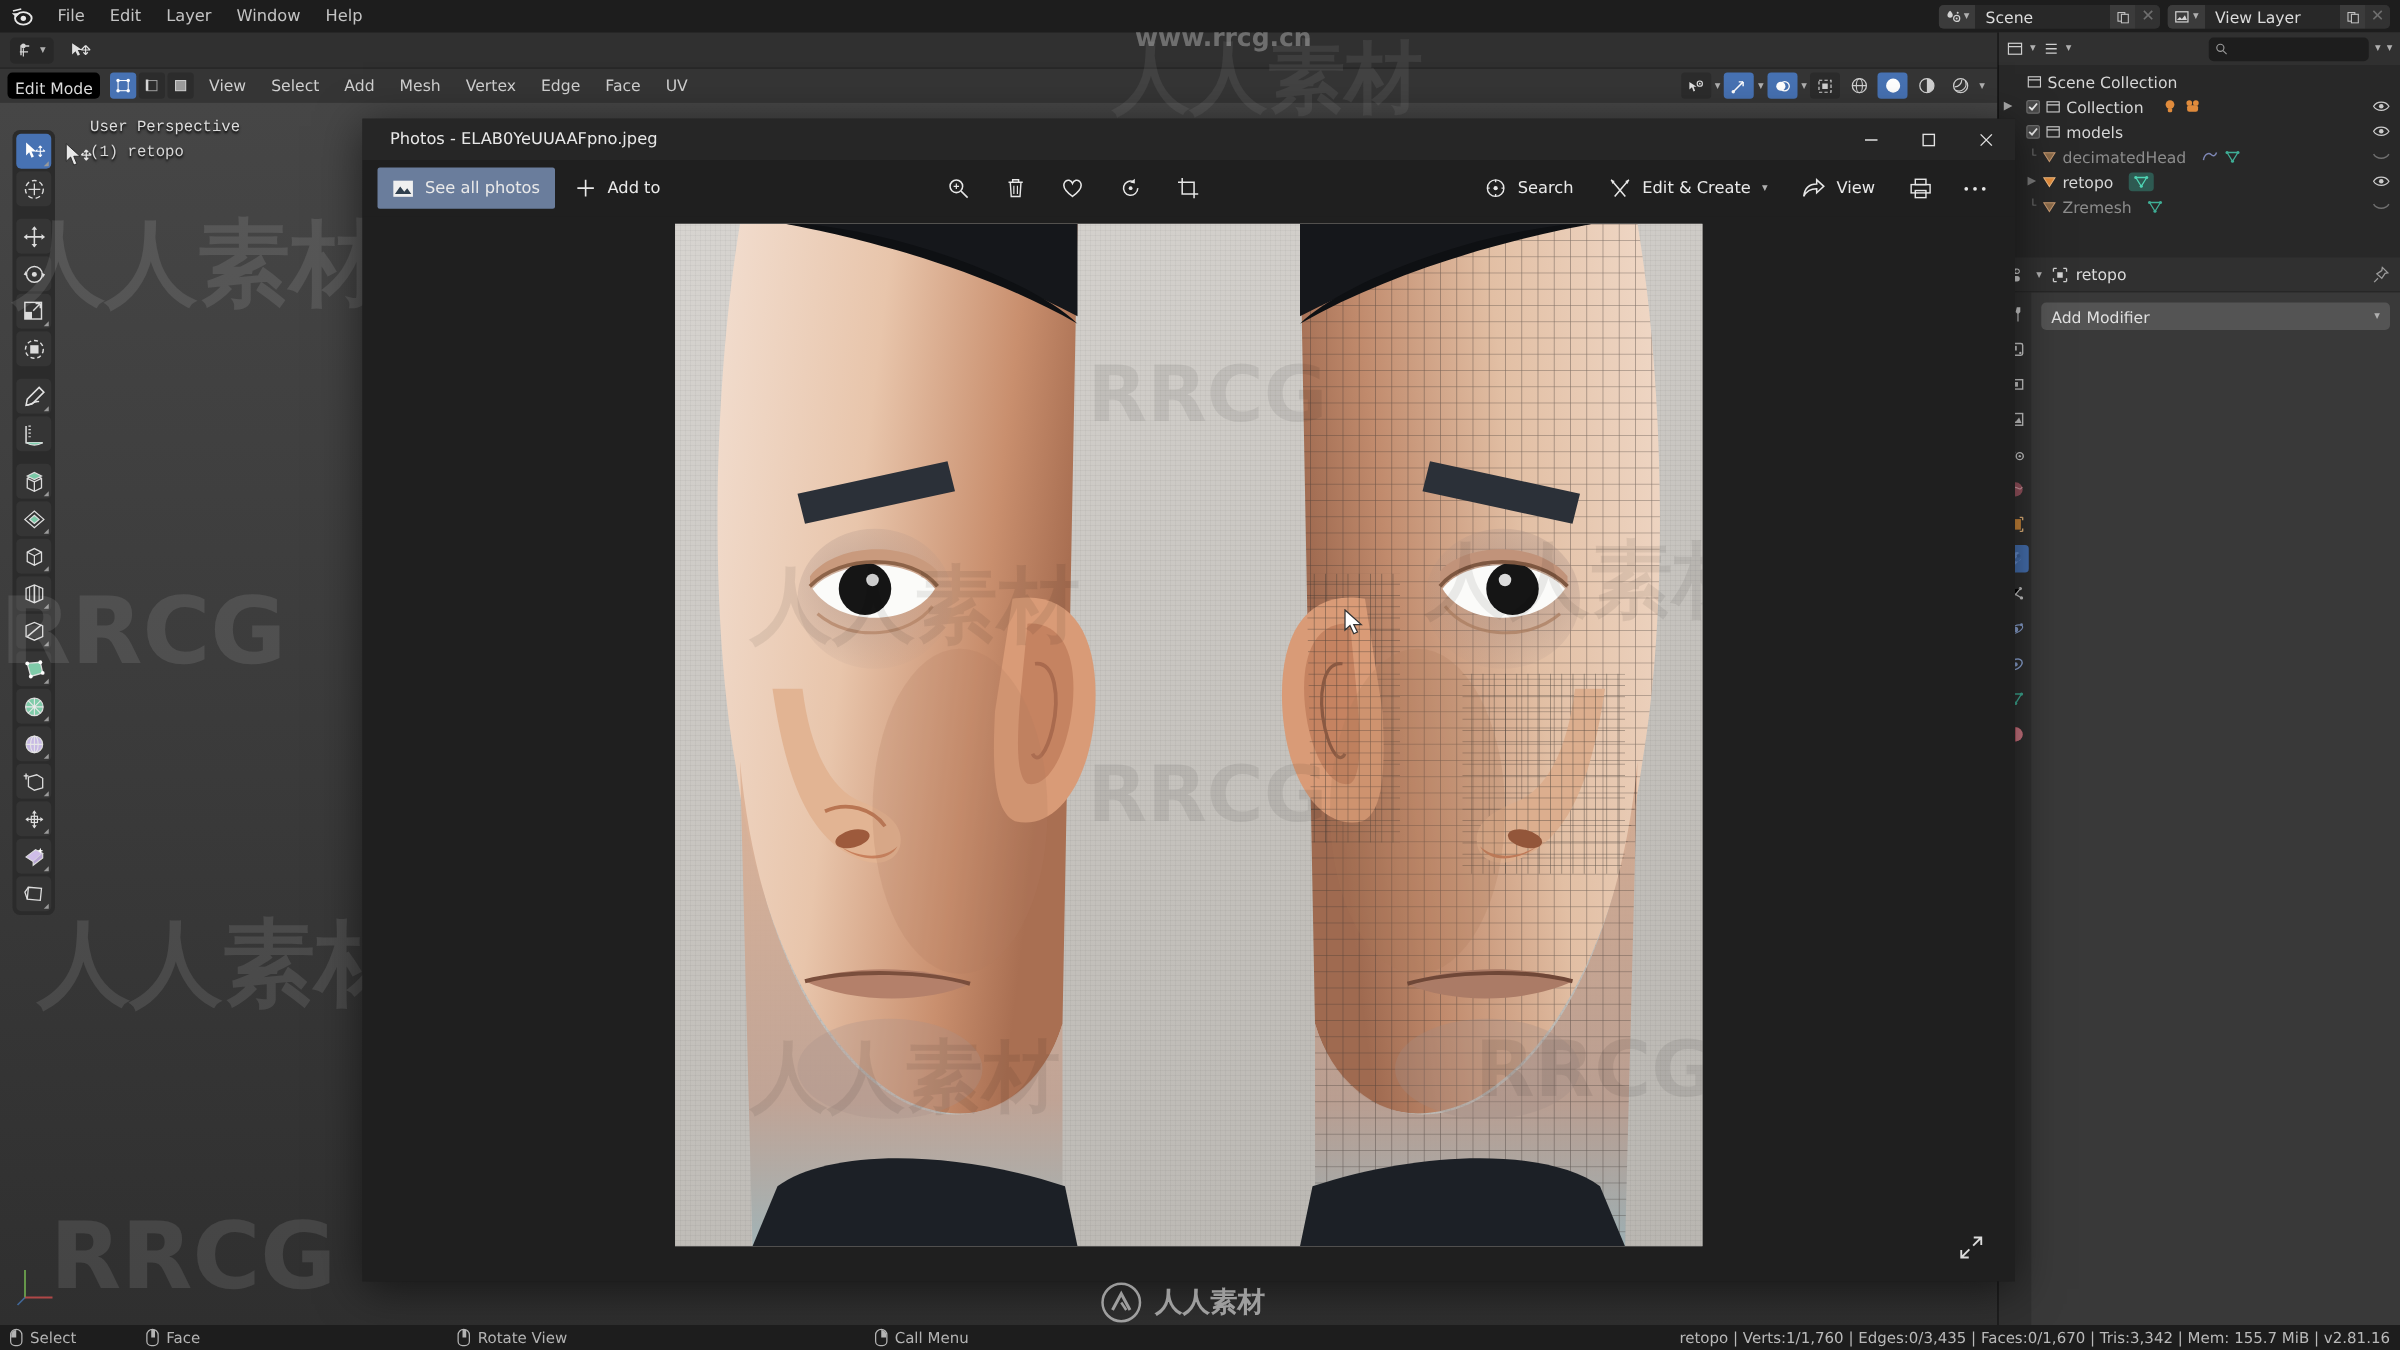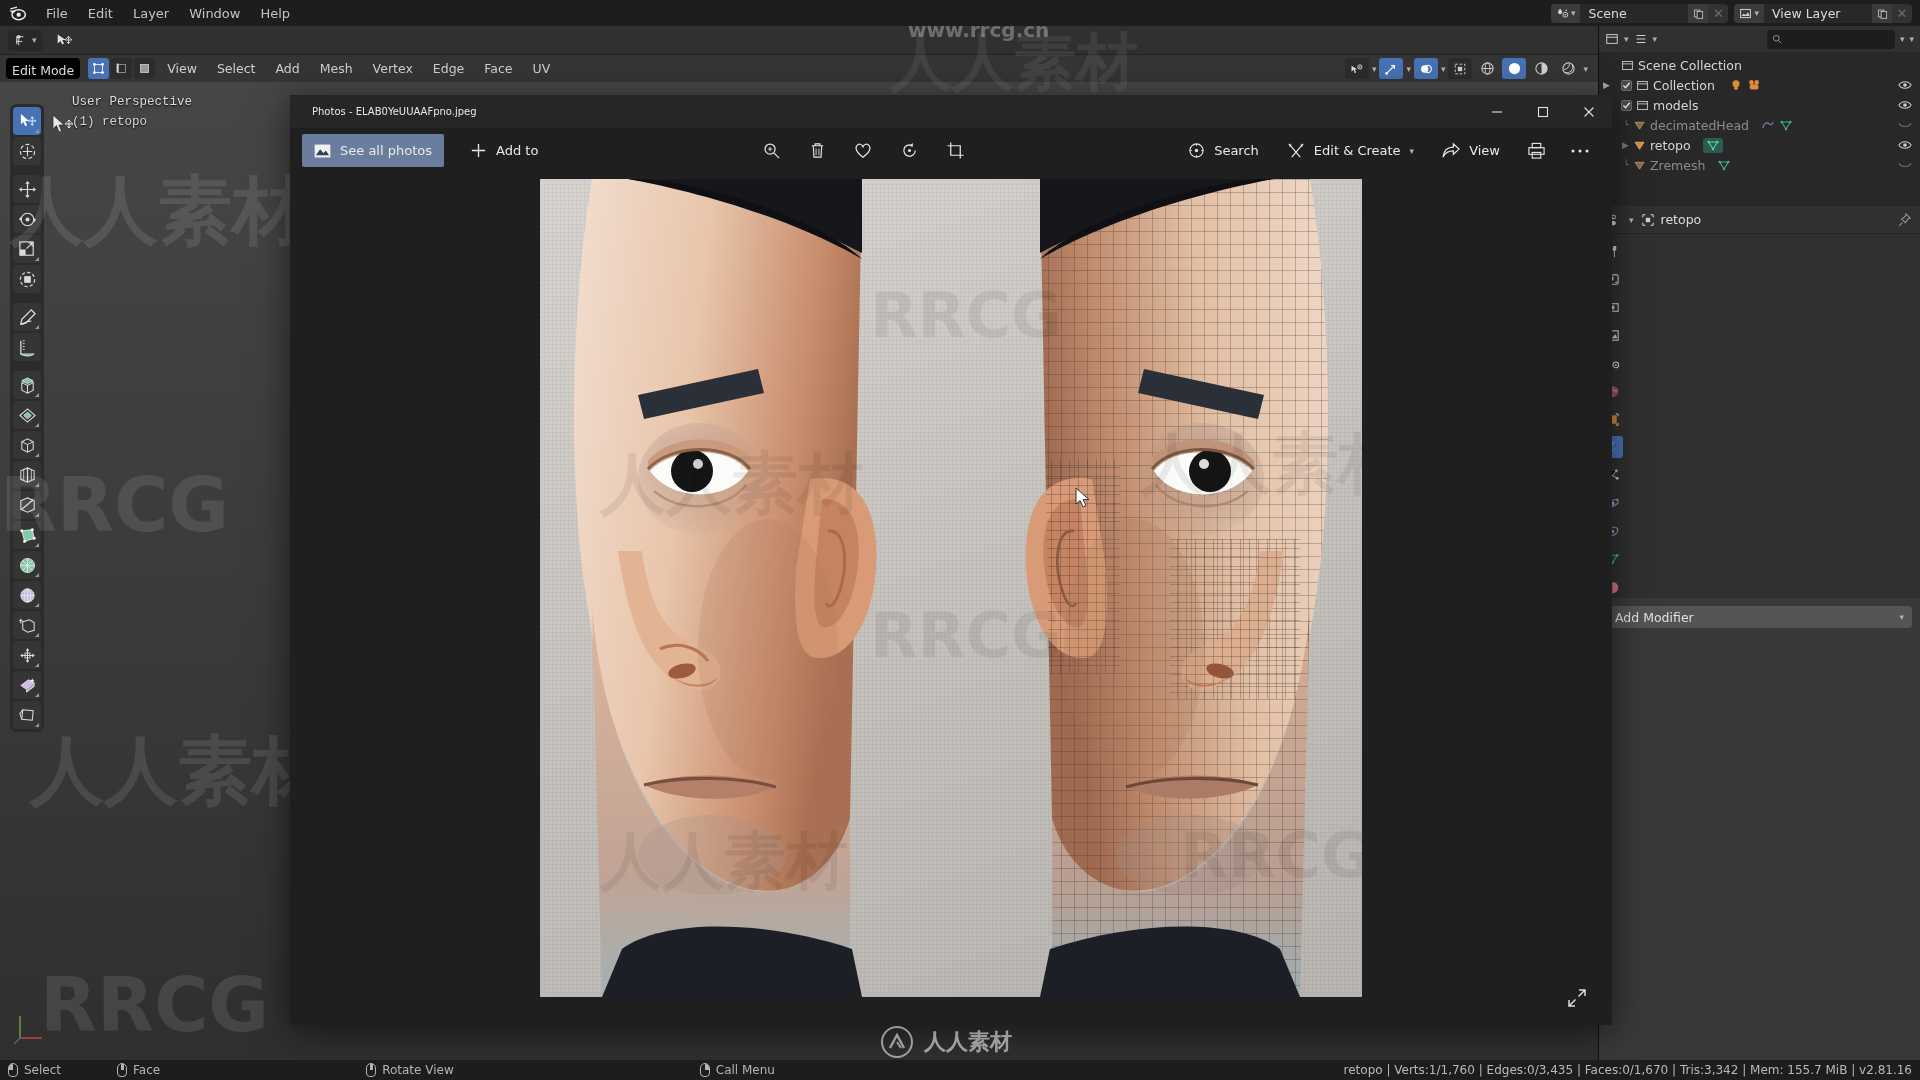--- a/index.html
+++ b/index.html
@@ -100,21 +100,21 @@
   .chkbox { width:11px; height:11px; border:1px solid #6d6d6d; border-radius:2px; background:#4a4a4a;
             display:flex; align-items:center; justify-content:center; }
   
   .props {
     position:absolute; left:1598px; top:206px; width:322px; height:854px; background:#303030;
     border-left:1px solid #101010;
   }
   .props-hdr { height:28px; background:#303030; display:flex; align-items:center; gap:7px; padding:0 8px;
                border-bottom:1px solid #252525;}
   .breadcrumb { display:flex; align-items:center; gap:6px; color:#dcdcdc; font-size:12.5px;}
-  .props-body { display:flex; height:826px;flex-direction:column; }
+  .props-body { display:flex; height:826px; }
   .props-tabs { width:26px; background:#303030; padding-top:6px; display:flex; flex-direction:column;
                 align-items:center; gap:6px; }
   .ptab { width:22px; height:22px; display:flex; align-items:center; justify-content:center; border-radius:3px;}
   .ptab.on { background:#4772b3; }
   .props-main { flex:1; background:#393939; padding:8px; }
   .addmod { width:100%; height:22px; background:#545454; border-radius:4px; display:flex;
             align-items:center; padding:0 8px; color:#e0e0e0; font-size:12.5px; }
   
   .statusbar {
     position:absolute; left:0; top:1060px; width:1920px; height:20px; background:#1d1d1d;
@@ -126,24 +126,24 @@
   .mouse-ic.l::before{content:"";position:absolute;left:0;top:0;width:4px;height:6px;background:#b4b4b4;border-radius:4px 0 0 0;}
   .mouse-ic.m::before{content:"";position:absolute;left:3px;top:0;width:3px;height:6px;background:#b4b4b4;}
   .mouse-ic.r::before{content:"";position:absolute;right:0;top:0;width:4px;height:6px;background:#b4b4b4;border-radius:0 4px 0 0;}
   
   .photos {
     position:absolute; left:290px; top:95px; width:1322px; height:930px;
     background:#1f1f1f; box-shadow:0 6px 34px rgba(0,0,0,.55);
     display:flex; flex-direction:column;
   }
   .ph-title { height:33px; background:#262626; display:flex; align-items:center; padding-left:22px; }
-  .ph-title-text { color:#e8e8e8; font-size:10px; }
+  .ph-title-text { color:#e8e8e8; font-size:13px; }
   .ph-wincontrols { margin-left:auto; display:flex; height:33px; }
   .wc { width:46px; height:33px; display:flex; align-items:center; justify-content:center; color:#e2e2e2; }
-  .ph-toolbar { height:45px; background:#1f1f1f; display:flex; align-items:center; padding:0 12px; gap:14px; }
+  .ph-toolbar { height:45px; background:#1f1f1f; display:flex; align-items:center; padding:0 12px; gap:4px; }
   .ph-btn { display:flex; align-items:center; gap:9px; height:33px; padding:0 12px; color:#e9e9e9;
             font-size:13px; border-radius:2px; }
   .ph-btn.accent { background:#6a7d9c; }
   .ph-center { margin-left:auto; display:flex; align-items:center; gap:6px; }
   .ph-right { margin-left:auto; display:flex; align-items:center; gap:4px; }
   .ph-icon { width:40px; height:33px; display:flex; align-items:center; justify-content:center; color:#e6e6e6;}
   .ph-canvas { flex:1; background:#1f1f1f; position:relative; display:flex;
                align-items:flex-start; justify-content:center; }
   .ph-expand { position:absolute; right:24px; bottom:16px; color:#dcdcdc; }
   

